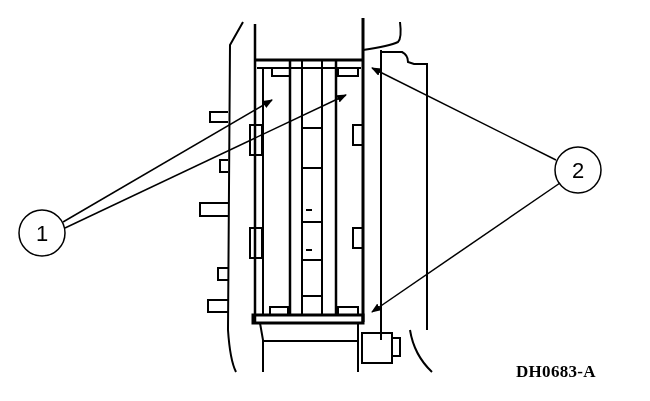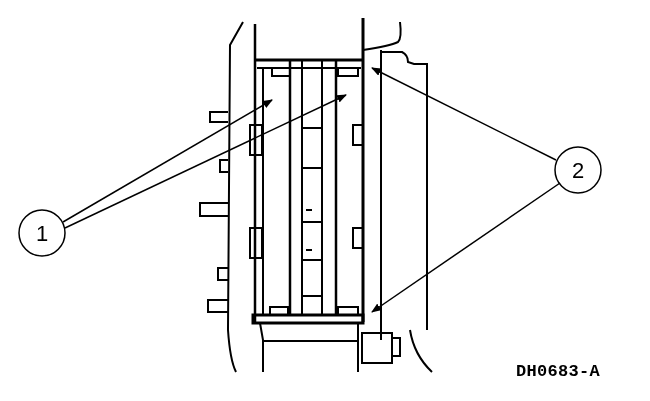--- a/index.html
+++ b/index.html
@@ -1,19 +1,19 @@
 <!DOCTYPE html>
 <html><head>
 <meta charset="utf-8">
 <style>
   html, body { margin: 0; padding: 0; background: #ffffff; }
   body { width: 650px; height: 401px; overflow: hidden; position: relative; font-family: "Liberation Sans", sans-serif; }
   #diagram { position: absolute; left: 0; top: 0; }
   .callout-text { font-family: "Liberation Sans", sans-serif; font-size: 22px; fill: #000; }
-  .fig-id { position: absolute; left: 516px; top: 362px; font-family: Liberation Mono, monospace; font-weight: bold; font-size: 17px; color: #000; letter-spacing: 0.3px; }
+  .fig-id { position: absolute; left: 516px; top: 362px; font-family: Liberation Serif, serif; font-weight: bold; font-size: 17px; color: #000; letter-spacing: 0.3px; }
 </style>
 </head>
 <body>
 
 <svg id="diagram" width="650" height="401" viewBox="0 0 650 401" xmlns="http://www.w3.org/2000/svg">
   <defs>
     <marker id="arrowhead" markerWidth="10" markerHeight="8" refX="9" refY="4" orient="auto" markerUnits="userSpaceOnUse">
       <path d="M0,0 L10,4 L0,8 Z" fill="#000"></path>
     </marker>
   </defs>

